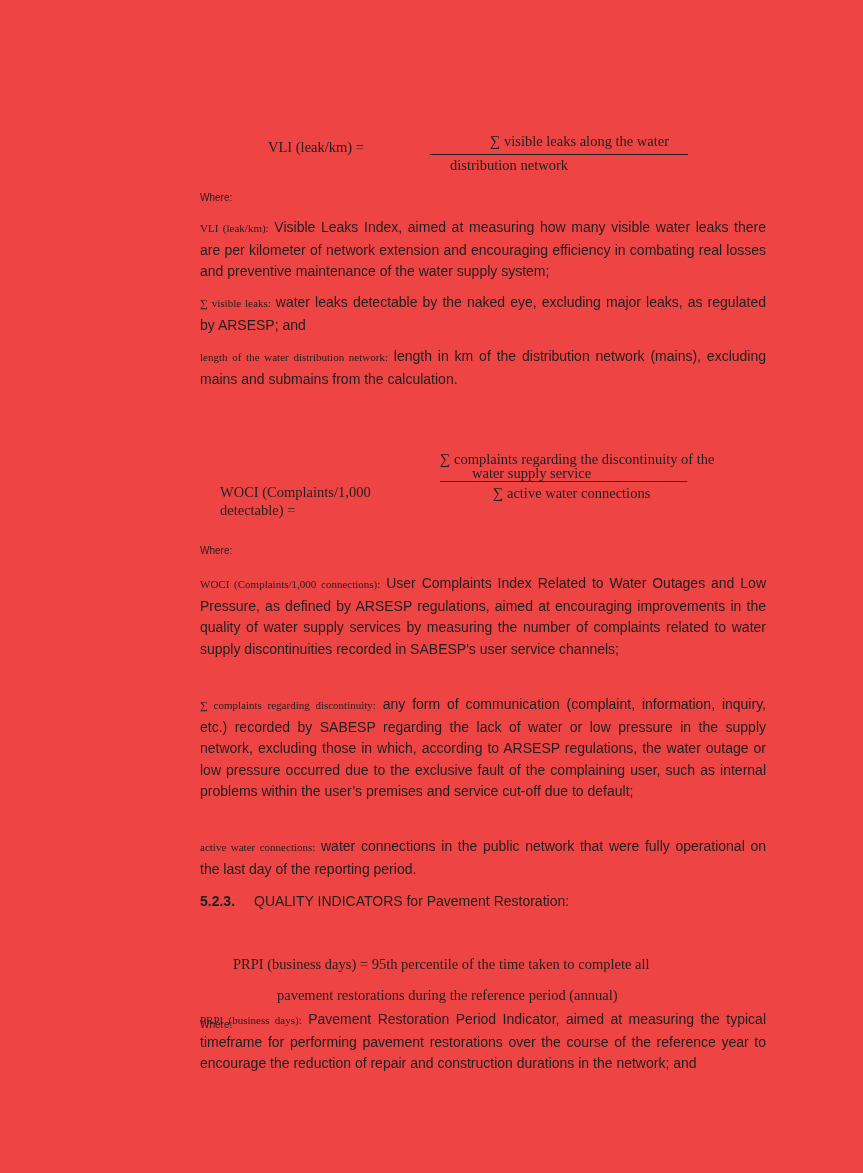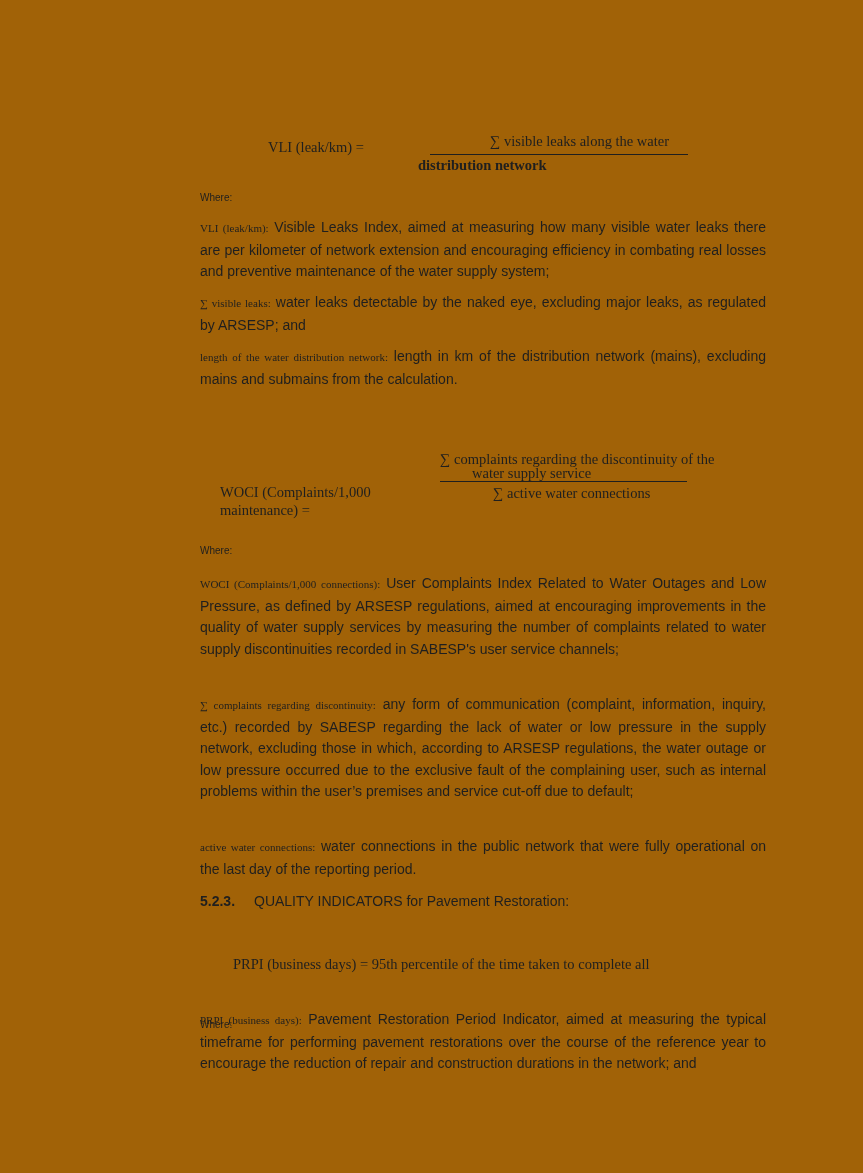--- a/index.html
+++ b/index.html
@@ -1,16 +1,16 @@
 <!DOCTYPE html>
 <html><head>
 <meta charset="utf-8">
 <style>
   html,body{margin:0;padding:0;background:#ffffff;}
-  .page{position:relative;width:863px;height:1173px;background:#a16207;overflow:hidden;
+  .page{position:relative;width:863px;height:1173px;background:#ef4444;overflow:hidden;
         font-family:"Liberation Sans",sans-serif;color:#1f1f1f;}
   .para{position:absolute;left:200px;width:566px;margin:0;font-size:14px;line-height:21.5px;
         text-align:justify;}
   .lead{font-family:"Liberation Serif",serif;font-size:11px;}
   .where{position:absolute;left:200px;font-size:10px;line-height:18px;}
   .heading{position:absolute;left:200px;width:566px;font-size:14px;line-height:21.5px;margin:0;}
   .h-num{display:inline-block;vertical-align:top;}
   .h-num.w64{width:64px;}
   .h-num.w54{width:54px;font-weight:bold;}
   .formula{position:absolute;font-family:"Liberation Serif",serif;font-size:14.5px;
@@ -19,48 +19,49 @@
   .tight{line-height:13px;}
 </style>
 </head>
 <body>
 
 <div class="page">
 
   <div class="formula" style="left:268px;top:139px;">VLI (leak/km) =</div>
   <div class="formula" style="left:490px;top:133px;">∑ visible leaks along the water</div>
   <div class="f-bar" style="left:430px;top:154px;width:258px;"></div>
-  <div class="formula" style="left:418px;top:157px;font-weight:bold;">distribution network</div>
+  <div class="formula" style="left:450px;top:157px;">distribution network</div>
 
   <div class="where" style="top:189px;">Where:</div>
 
   <p class="para" style="top:217px;"><span class="lead">VLI (leak/km):</span><span> Visible Leaks Index, aimed at measuring how many visible water leaks there are per kilometer of network extension and encouraging efficiency in combating real losses and preventive maintenance of the water supply system;</span></p>
 
   <p class="para" style="top:292px;"><span class="lead">∑ visible leaks:</span><span> water leaks detectable by the naked eye, excluding major leaks, as regulated by ARSESP; and</span></p>
 
   <p class="para" style="top:346px;"><span class="lead">length of the water distribution network:</span><span> length in km of the distribution network (mains), excluding mains and submains from the calculation.</span></p>
 
 
   <div class="formula" style="left:220px;top:484px;">WOCI (Complaints/1,000</div>
-  <div class="formula" style="left:220px;top:502px;">maintenance) =</div>
+  <div class="formula" style="left:220px;top:502px;">detectable) =</div>
   <div class="formula tight" style="left:440px;top:453px;">∑ complaints regarding the discontinuity of the</div>
   <div class="formula tight" style="left:472px;top:467px;">water supply service</div>
   <div class="f-bar" style="left:440px;top:481px;width:247px;"></div>
   <div class="formula" style="left:493px;top:485px;">∑ active water connections</div>
 
   <div class="where" style="top:542px;">Where:</div>
 
   <p class="para" style="top:573px;"><span class="lead">WOCI (Complaints/1,000 connections):</span><span> User Complaints Index Related to Water Outages and Low Pressure, as defined by ARSESP regulations, aimed at encouraging improvements in the quality of water supply services by measuring the number of complaints related to water supply discontinuities recorded in SABESP's user service channels;</span></p>
 
   <p class="para" style="top:694px;"><span class="lead">∑ complaints regarding discontinuity:</span><span> any form of communication (complaint, information, inquiry, etc.) recorded by SABESP regarding the lack of water or low pressure in the supply network, excluding those in which, according to ARSESP regulations, the water outage or low pressure occurred due to the exclusive fault of the complaining user, such as internal problems within the user’s premises and service cut-off due to default;</span></p>
 
   <p class="para" style="top:836px;"><span class="lead">active water connections:</span><span> water connections in the public network that were fully operational on the last day of the reporting period.</span></p>
 
   <p class="heading" style="top:891px;"><span class="h-num w54">5.2.3.</span><span>QUALITY INDICATORS for Pavement Restoration:</span></p>
 
 
   <div class="formula" style="left:233px;top:956px;">PRPI (business days) = 95th percentile of the time taken to complete all</div>
+  <div class="formula" style="left:277px;top:987px;">pavement restorations during the reference period (annual)</div>
 
   <div class="where" style="top:1016px;">Where:</div>
 
   <p class="para" style="top:1009px;"><span class="lead">PRPI (business days):</span><span> Pavement Restoration Period Indicator, aimed at measuring the typical timeframe for performing pavement restorations over the course of the reference year to encourage the reduction of repair and construction durations in the network; and</span></p>
 
 </div>
 
 </body></html>

